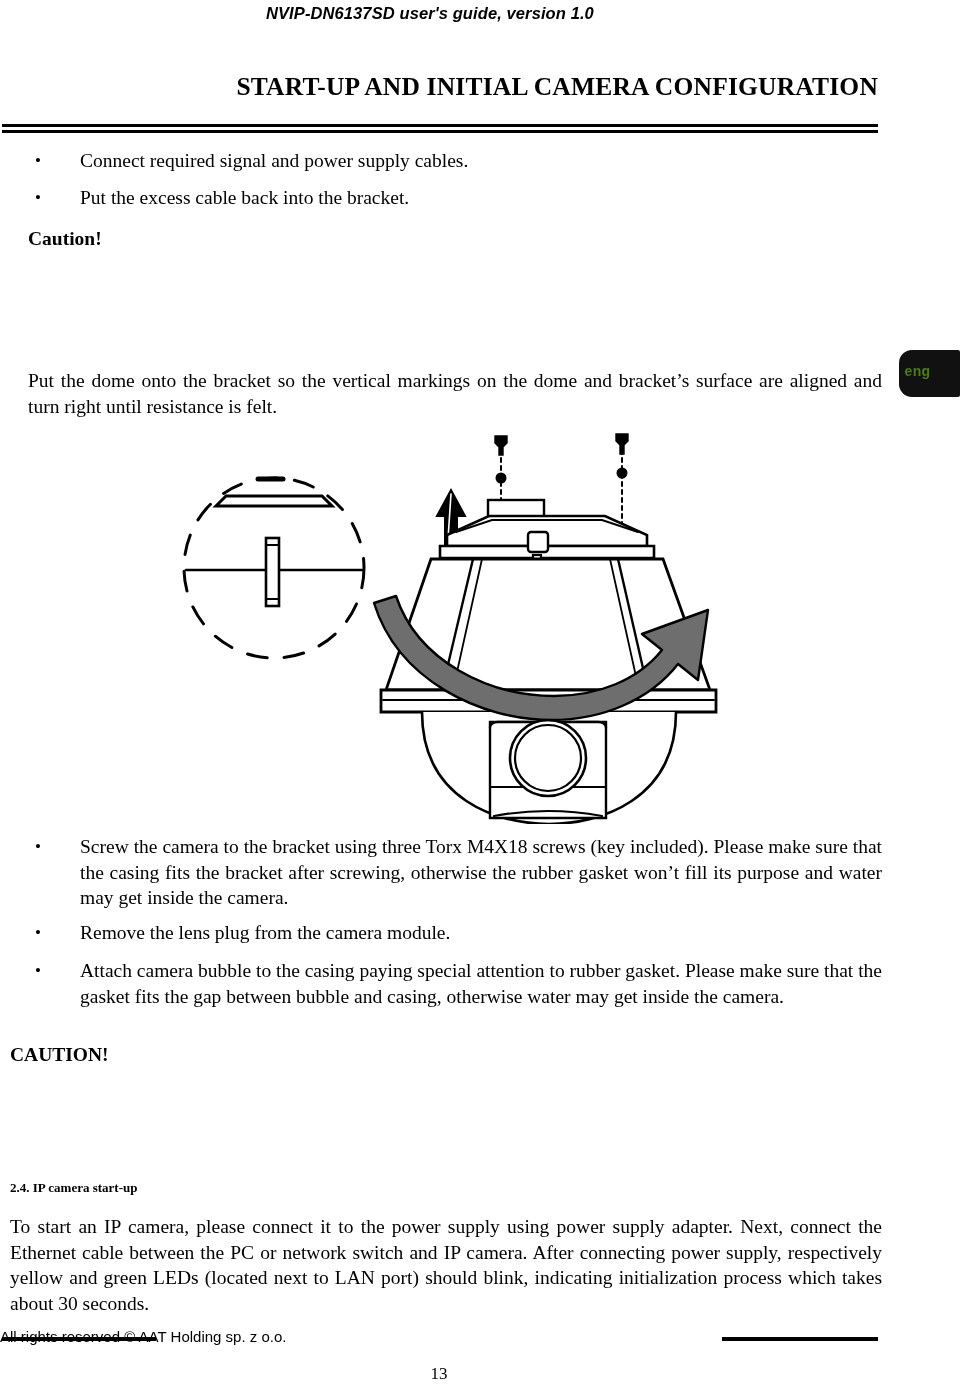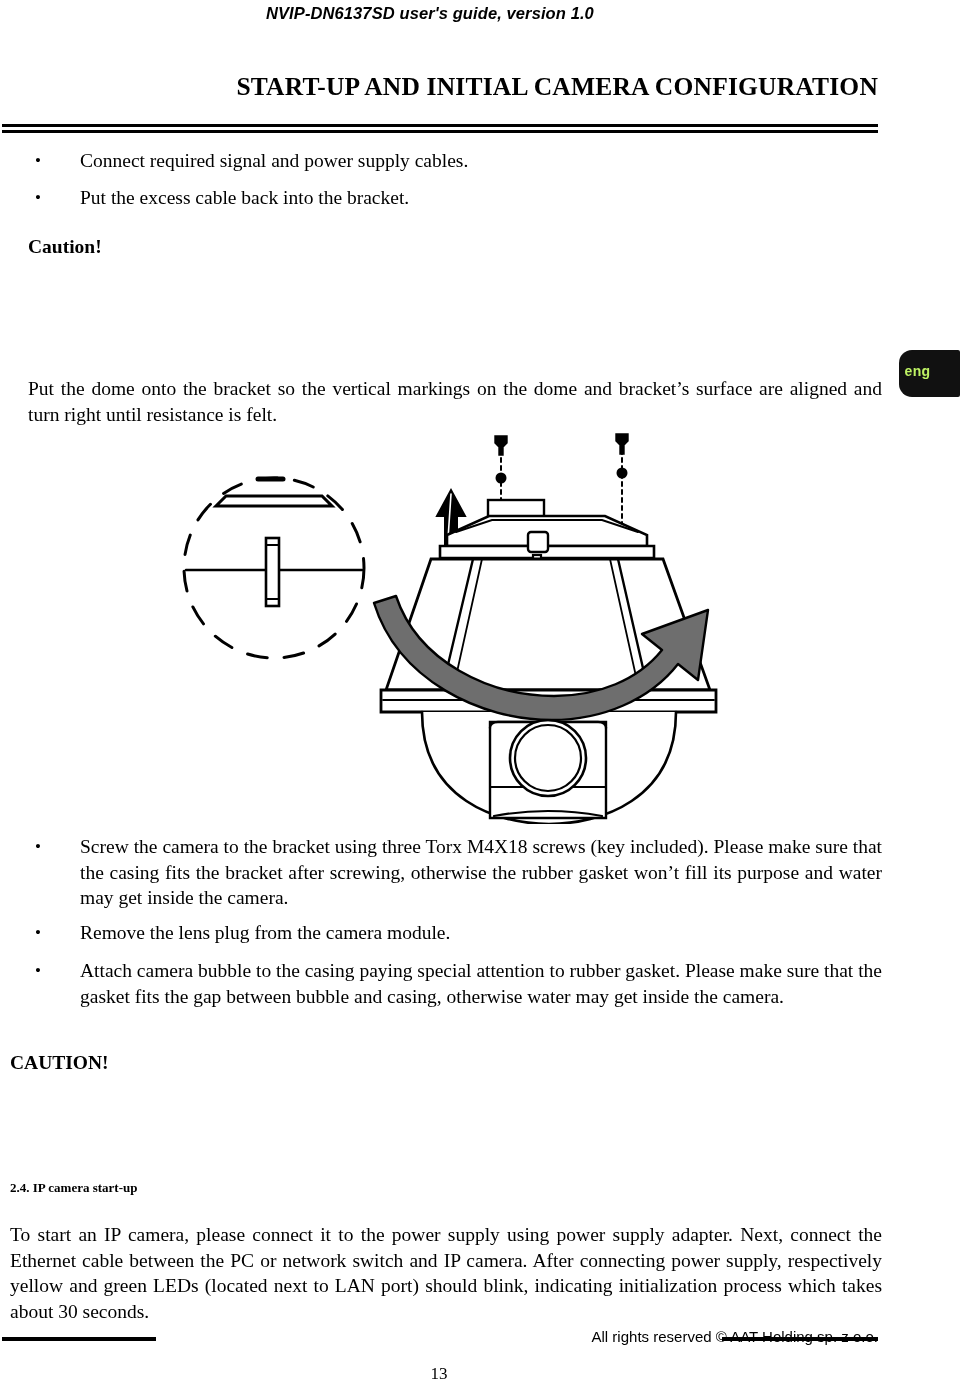--- a/index.html
+++ b/index.html
@@ -61,21 +61,20 @@
     border-top: 3px solid #000;
     border-bottom: 3px solid #000;
     box-sizing: border-box;
   }
 
   
   .tblock {
     position: absolute;
     font-size: 19.5px;
     line-height: 25.6px;
-    margin-top: 8px;
   }
   .just { text-align: justify; text-justify: inter-word; }
   .bold { font-weight: bold; }
 
   
   .bullet-item {
     position: absolute;
     font-size: 19.5px;
     line-height: 25.6px;
   }
@@ -106,21 +105,21 @@
     border-top-left-radius: 13px;
     border-bottom-left-radius: 13px;
     border-top-right-radius: 2px;
     border-bottom-right-radius: 2px;
   }
   .lang-tab .lang-label {
     position: absolute;
     left: 0; right: 24px;
     top: 13px;
     text-align: center;
-    color: #bef264;
+    color: #4d7c0f;
     font-family: "Liberation Sans", "DejaVu Sans", sans-serif;
     font-weight: bold;
     font-size: 14px;
     letter-spacing: 0.3px;
   }
 
   
   .figure {
     position: absolute;
     left: 150px;
@@ -154,21 +153,21 @@
     top: 1337px;
     width: 156px;
     height: 4px;
     background: #000;
   }
   .footer-text {
     position: absolute;
     left: 0;
     top: 1328px;
     width: 878px;
-    text-align: right;
+    text-align: left;
     font-family: "Liberation Sans", "DejaVu Sans", sans-serif;
     font-size: 15px;
   }
   .page-number {
     position: absolute;
     left: 0;
     top: 1364px;
     width: 878px;
     text-align: center;
     font-size: 17px;

